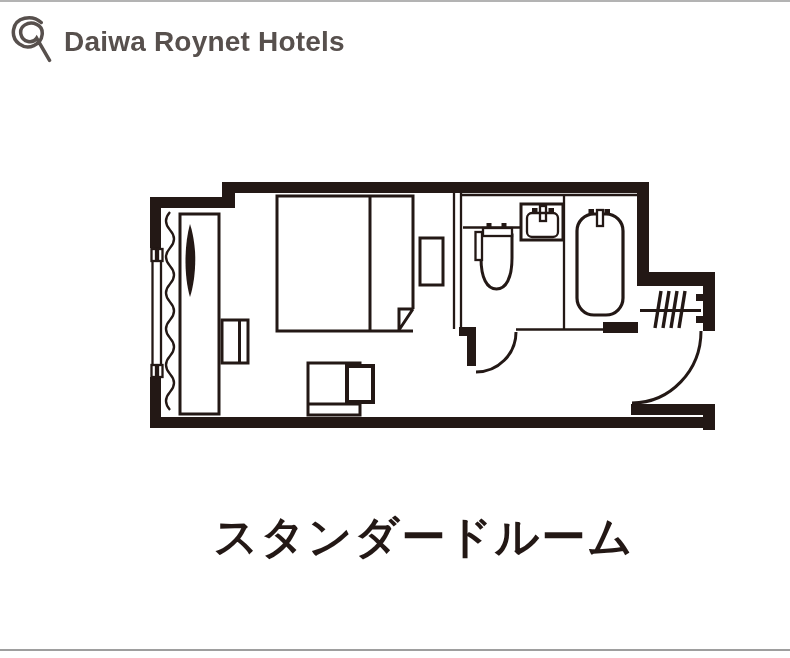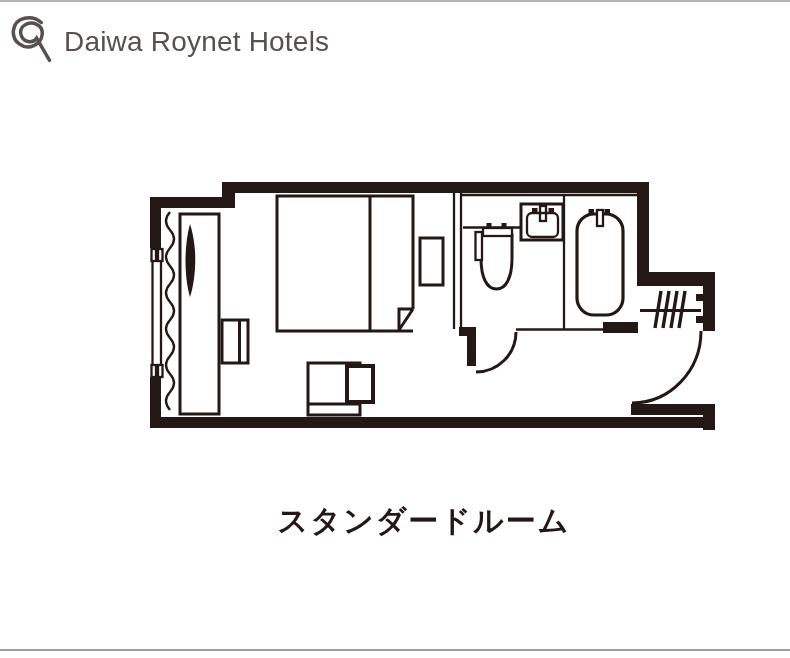--- a/index.html
+++ b/index.html
@@ -7,28 +7,28 @@
     position:relative;width:790px;height:658px;background:#fff;overflow:hidden;
     font-family:"Liberation Sans","DejaVu Sans",sans-serif;
   }
   .rule{position:absolute;left:0;width:790px;height:2px;}
   .rule.top{top:0;background:#b3b3b3;}
   .rule.bottom{top:649px;background:#9e9e9e;}
   .brand{
     position:absolute;left:8px;top:16px;height:52px;display:flex;align-items:center;gap:8px;
   }
   .brand-text{
-    font-size:28px;font-weight:400;color:#57504d;letter-spacing:0.2px;white-space:nowrap;
+    font-size:28px;font-weight:700;color:#57504d;letter-spacing:0.2px;white-space:nowrap;
   }
   .plan{position:absolute;left:0;top:0;}
   .caption{
     position:absolute;left:59px;top:500px;width:730px;text-align:center;color:#231815;
   }
   .caption .main{
-    margin:3px;font-size:30px;line-height:1.2;font-weight:600;letter-spacing:2px;
+    margin:11px;font-size:44px;line-height:1.2;font-weight:600;letter-spacing:2px;
   }
   .caption .sub{
     margin:6px 0 0 0;font-size:37px;line-height:1.15;font-weight:600;letter-spacing:1px;
   }
   
   .wall{fill:#231815;stroke:none;}
   .ln{fill:none;stroke:#231815;stroke-width:3;}
   .lnw{fill:#ffffff;stroke:#231815;stroke-width:3;}
   .thin{fill:none;stroke:#231815;stroke-width:2.3;}
   .thinw{fill:#ffffff;stroke:#231815;stroke-width:2.3;}

